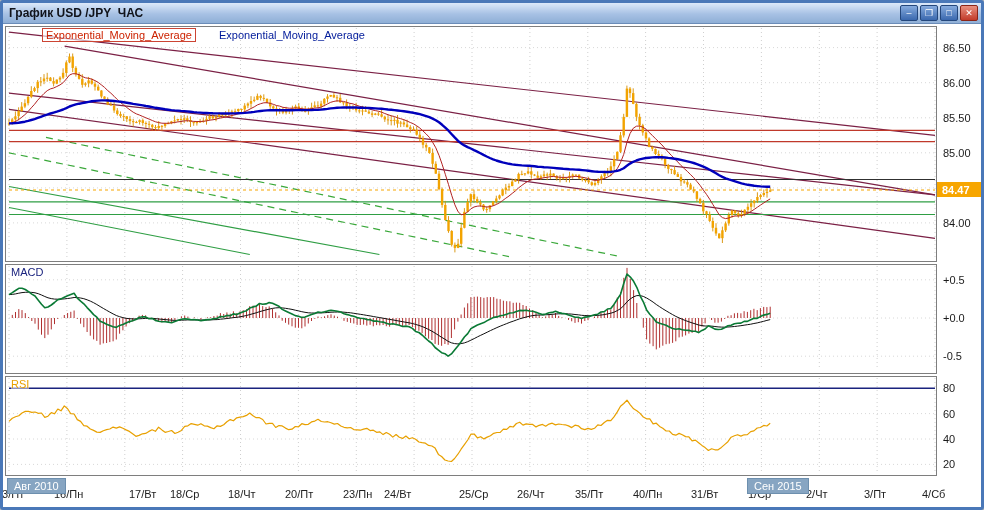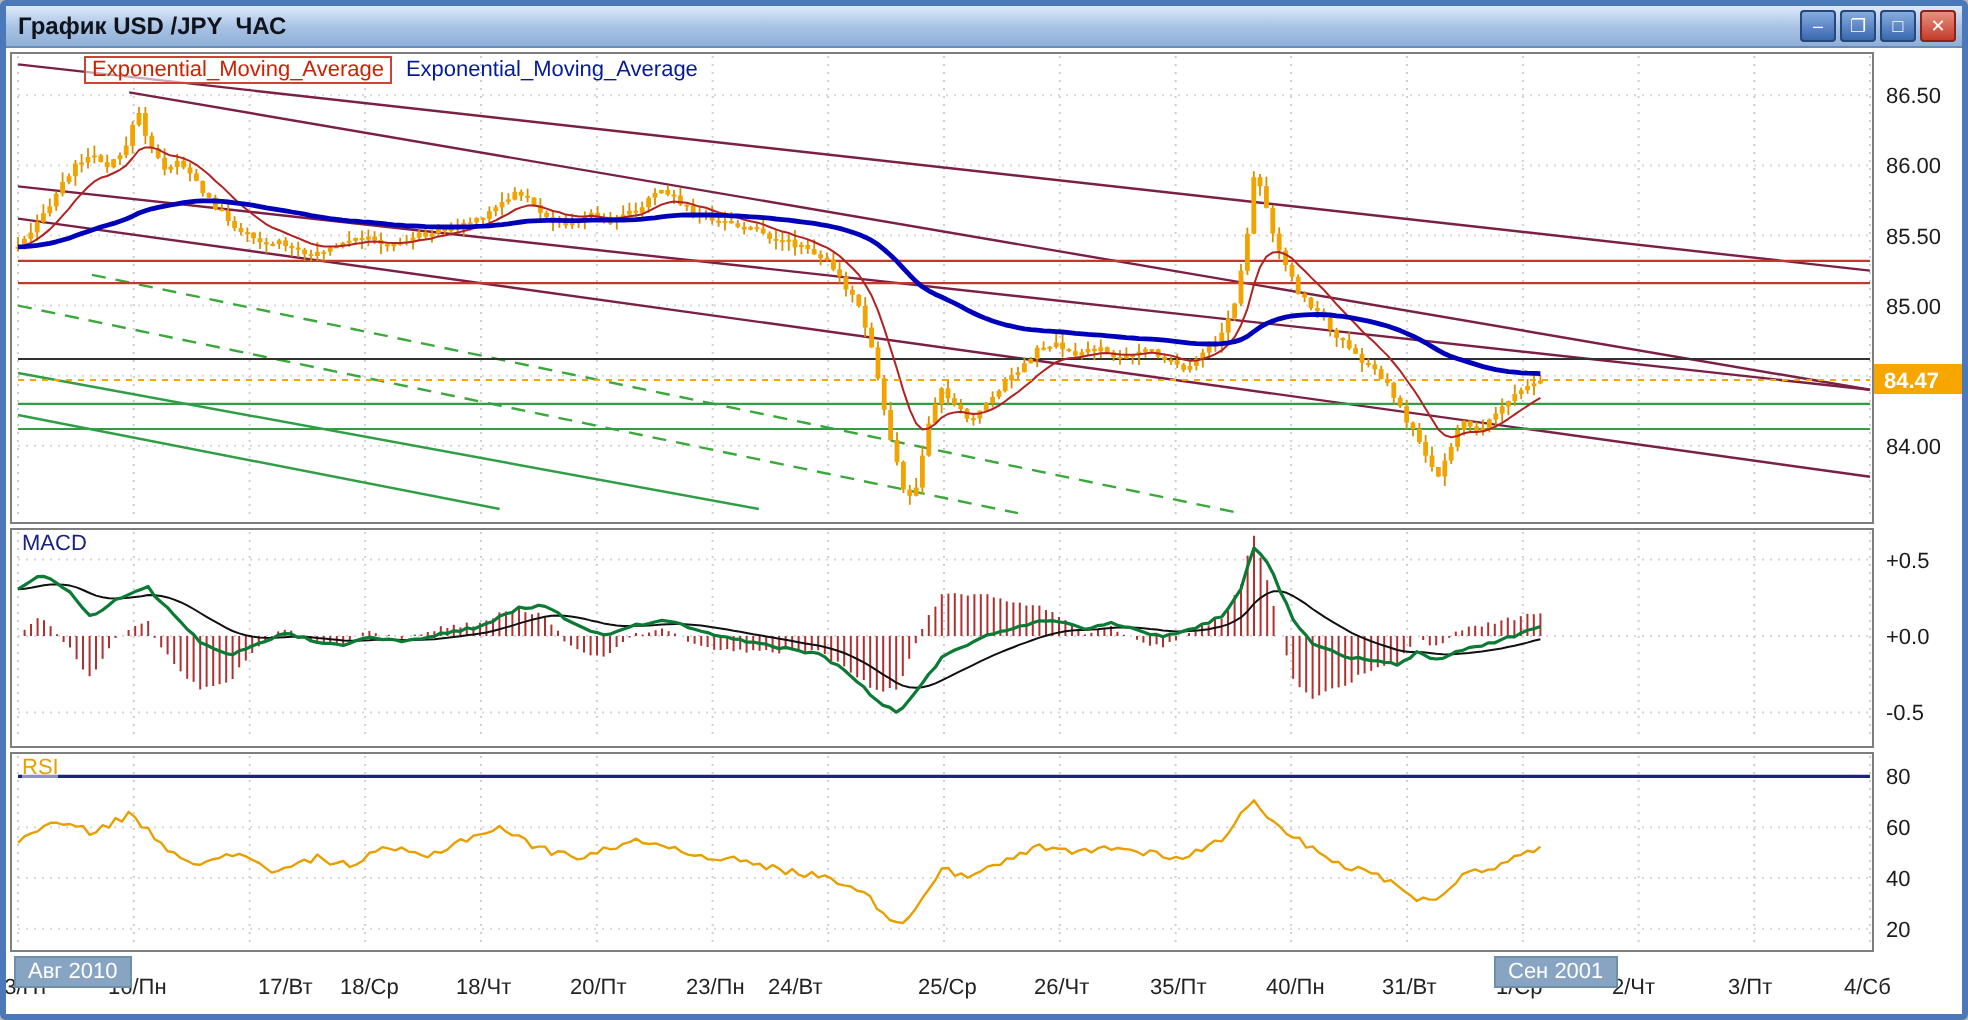--- a/index.html
+++ b/index.html
@@ -8,21 +8,21 @@
   .titlebar{height:20px;background:linear-gradient(#dce9fa,#a7c1e4 55%,#8fafd6);display:flex;align-items:center;
             padding:0 3px;border-bottom:1px solid #6b8cb8;user-select:none;}
   .title{font-weight:bold;font-size:12px;color:#10131a;flex:1;padding-left:3px;white-space:pre;}
   .tbtn{width:16px;height:14px;margin-left:2px;display:flex;align-items:center;justify-content:center;
         font-size:9px;line-height:1;color:#fff;background:linear-gradient(#86abde,#3a68ae);
         border:1px solid #24477c;border-radius:2px;cursor:pointer;}
   .tbtn.close{background:linear-gradient(#e8907f,#c23b2a);border-color:#8a2417;}
   .content{position:relative;padding:2px 2px 0 2px;background:#ffffff;}
   .panel{position:relative;margin-bottom:2px;background:#ffffff;}
   .panel svg{display:block;}
-  .ind-row{position:absolute;top:2px;left:5px;display:flex;gap:7px;font-size:11px;pointer-events:none;padding-left:32px;}
+  .ind-row{position:absolute;top:2px;left:5px;display:flex;gap:23px;font-size:11px;pointer-events:none;padding-left:32px;}
   .ind1{color:#cc2200;border:1px solid #cc4433;padding:0 3px;background:rgba(255,255,255,.6);}
   .ind2{color:#001a9a;padding-top:1px;}
   .sub-label{position:absolute;top:2px;left:6px;font-size:11px;pointer-events:none;background:rgba(255,255,255,.5);}
   .macd-label{color:#1a237e;text-align:right;}
   .rsi-label{color:#e8a000;}
   .axis{position:relative;height:28px;font-size:11px;color:#222;background:#fff;}
   .axis .d{position:absolute;top:10px;white-space:nowrap;}
   .badge{position:absolute;top:0;background:#87a5c2;color:#fff;padding:1px 6px;font-size:11px;
          border:1px solid #6d8fae;white-space:nowrap;}
 </style>
@@ -882,17 +882,17 @@
         <span class="d" style="left:454px">25/Ср</span>
         <span class="d" style="left:512px">26/Чт</span>
         <span class="d" style="left:570px">35/Пт</span>
         <span class="d" style="left:628px">40/Пн</span>
         <span class="d" style="left:686px">31/Вт</span>
         <span class="d" style="left:743px">1/Ср</span>
         <span class="d" style="left:801px">2/Чт</span>
         <span class="d" style="left:859px">3/Пт</span>
         <span class="d" style="left:917px">4/Сб</span>
         <span class="badge" style="left:2px">Авг 2010</span>
-        <span class="badge" style="left:742px">Сен 2001</span>
+        <span class="badge" style="left:742px">Сен 2015</span>
       </div>
 
   </div>
 </div>
 
 </body></html>

